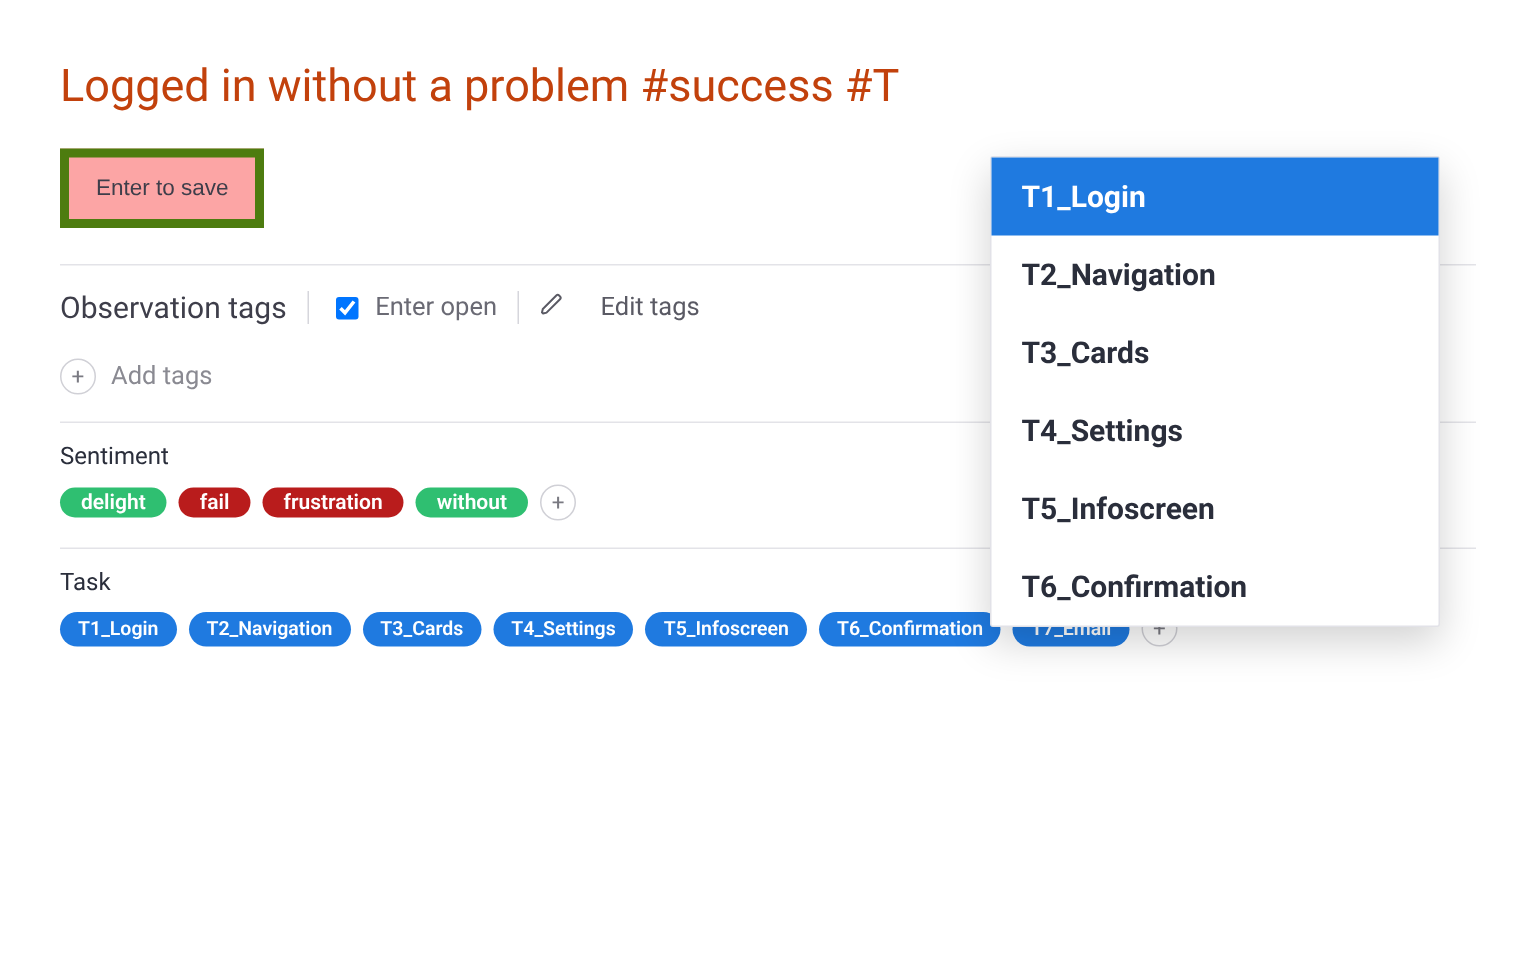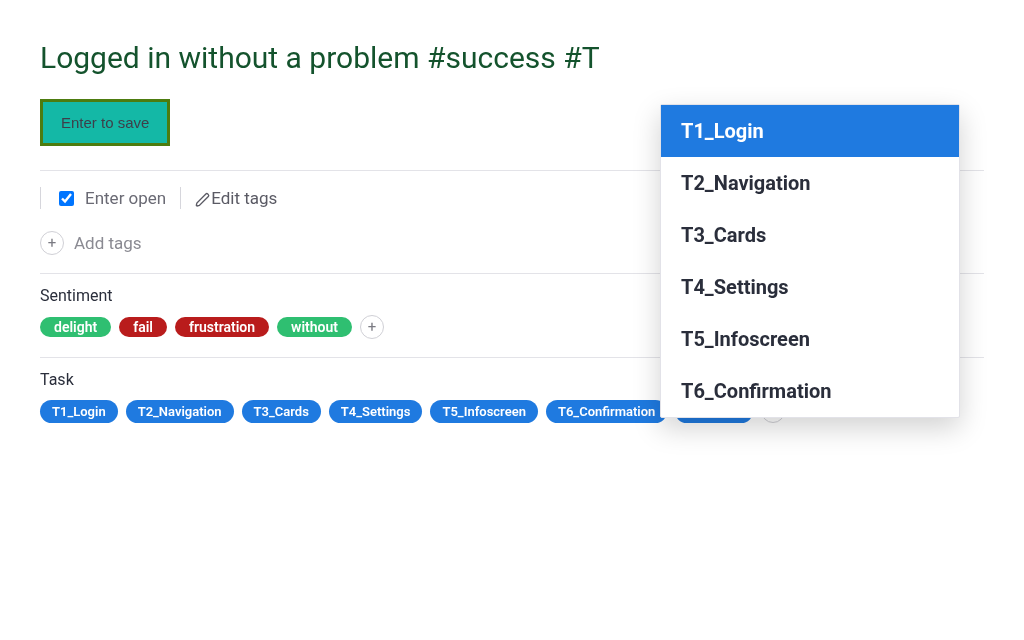--- a/index.html
+++ b/index.html
@@ -9,27 +9,27 @@
     font-family: -apple-system, BlinkMacSystemFont, "Segoe UI", Roboto, Helvetica, Arial, sans-serif;
     color: #2a2e3b;
     background: #fff;
     width: 1024px;
     height: 640px;
     overflow: hidden;
   }
   .title {
     font-size: 30px;
     font-weight: 400;
-    color: #14532d;
+    color: #c2410c;
     margin: 0 0 24px 0;
   }
   .save-btn {
     display: inline-block;
-    border: 3px solid #4d7c0f;
-    background: #14b8a6;
+    border: 6px solid #4d7c0f;
+    background: #fca5a5;
     padding: 12px 18px;
     font-size: 15px;
     color: #3e3e4a;
     cursor: pointer;
   }
   .hr {
     border: none;
     border-top: 1px solid #e3e3e8;
     margin: 24px 0 16px 0;
   }
@@ -50,22 +50,22 @@
     display: flex;
     align-items: center;
     gap: 8px;
     font-size: 17px;
     color: #6a6a74;
     cursor: pointer;
   }
   .keep-open input { width:15px; height:15px; }
   .edit-tags {
     display: flex;
-    align-items: flex-end;
-    gap: 0;
+    align-items: flex-start;
+    gap: 24px;
     font-size: 17px;
     color: #5a5a64;
     cursor: pointer;
   }
   .pencil { width:16px; height:16px; }
   .add-tags {
     display: flex;
     align-items: center;
     gap: 10px;
     margin-top: 22px;
@@ -137,20 +137,21 @@
 
 
 
 <h1 class="title">Logged in without a problem #success #T</h1>
 
 <button class="save-btn">Enter to save</button>
 
 <hr class="hr">
 
 <div class="tags-header">
+  <span class="label">Observation tags</span>
   <span class="vdiv"></span>
   <label class="keep-open">
     <input type="checkbox" checked="" style="">
     <span>Enter open</span>
   </label>
   <span class="vdiv"></span>
   <div class="edit-tags">
     <svg class="pencil" viewBox="0 0 24 24" fill="none" stroke="#5a5a64" stroke-width="2">
       <path d="M3 21l3.5-.8L20 6.7a2 2 0 0 0 0-2.8l-.9-.9a2 2 0 0 0-2.8 0L2.8 16.5 2 20z"></path>
     </svg>

